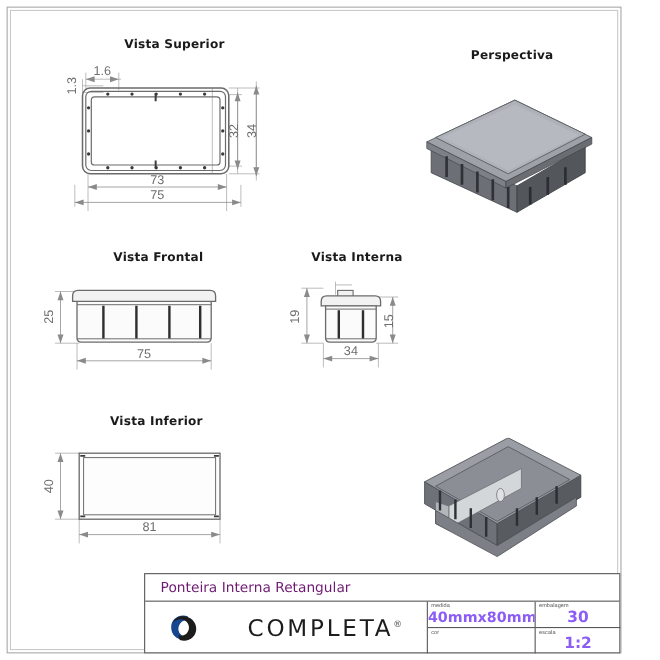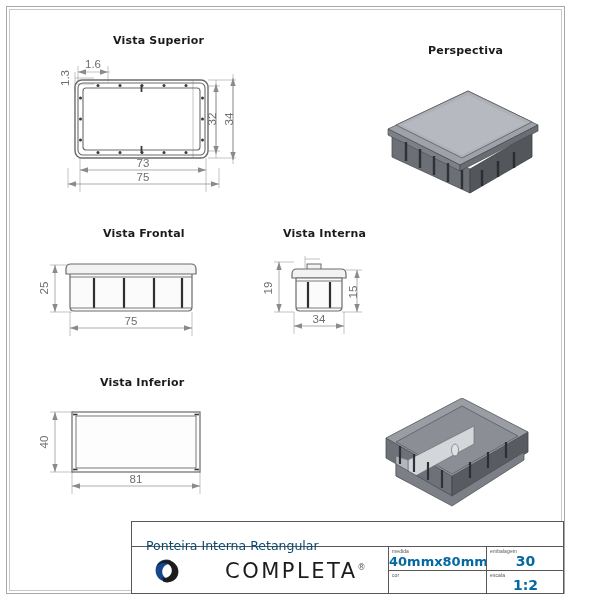--- a/index.html
+++ b/index.html
@@ -63,24 +63,24 @@
   }
   .tb-title-row {
     position: absolute;
     left: 0; top: 0;
     width: 100%; height: 25px;
     border-bottom: 1px solid #585858;
     box-sizing: border-box;
   }
   .tb-title-text {
     position: absolute;
-    left: 14px; top: 16px;
+    left: 14px; top: 4px;
     font-family: "DejaVu Sans", sans-serif;
     font-size: 12.5px;
-    color: #0c4a6e;
+    color: #701a75;
     white-space: nowrap;
     text-align: center;
   }
   .tb-logo-cell {
     position: absolute;
     left: 0; top: 25px;
     width: 257px; height: 47px;
     border-right: 1px solid #585858;
     box-sizing: border-box;
     display: flex;
@@ -120,21 +120,21 @@
     color: #555;
     letter-spacing: .1px;
   }
   .tb-cell-value {
     position: absolute;
     left: 0; right: 0; bottom: 1px;
     text-align: center;
     font-family: "DejaVu Sans", sans-serif;
     font-weight: bold;
     font-size: 14px;
-    color: #0369a1;
+    color: #8b5cf6;
     white-space: nowrap;
   }
   .tb-cell-value.sm { font-size: 13px; }
 </style>
 </head>
 <body>
 
 <div id="sheet">
 
   <div class="frame-outer"></div>

